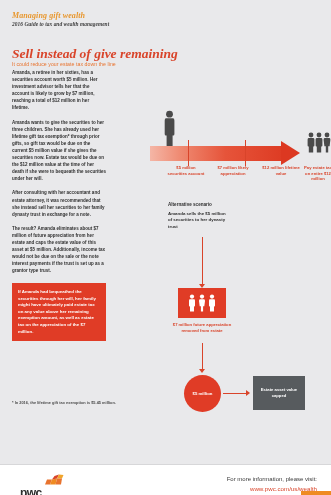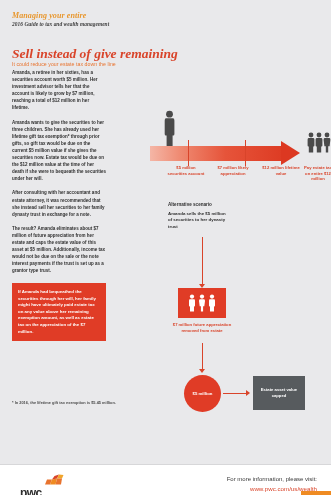--- a/index.html
+++ b/index.html
@@ -363,21 +363,21 @@
     align-items: center;
     justify-content: center;
   }
 </style>
 </head>
 <body>
 
 <div id="page">
 
   <div id="header">
-    <div id="brand-line1">Managing your entire</div>
+    <div id="brand-line1">Managing gift wealth</div>
     <div id="brand-line2">2016 Guide to tax and wealth management</div>
   </div>
 
   <div id="title">Sell instead of give remaining</div>
   <div id="subtitle">It could reduce your estate tax down the line</div>
 
   <div id="copy">
     <p>Amanda, a retiree in her sixties, has a securities account worth $5 million. Her investment advisor tells her that the account is likely to grow by $7 million, reaching a total of $12 million in her lifetime.</p>
     <p>Amanda wants to give the securities to her three children. She has already used her lifetime gift tax exemption* through prior gifts, so gift tax would be due on the current $5 million value if she gives the securities now. Estate tax would be due on the $12 million value at the time of her death if she were to bequeath the securities under her will.</p>
     <p>After consulting with her accountant and estate attorney, it was recommended that she instead sell her securities to her family dynasty trust in exchange for a note.</p>

